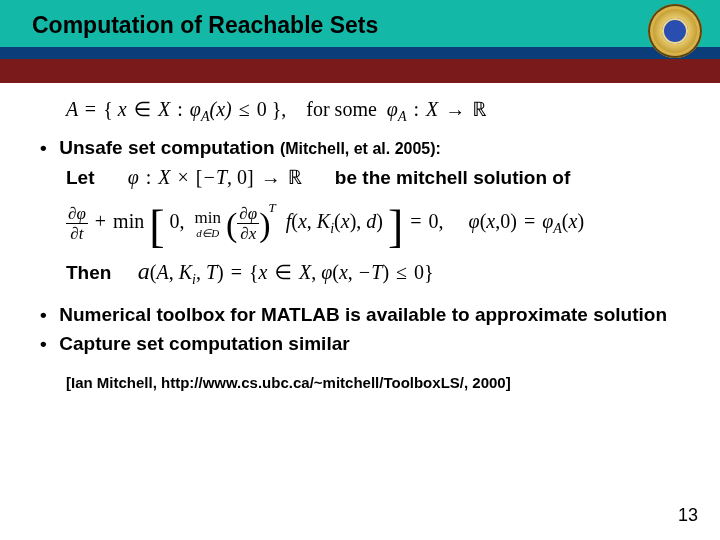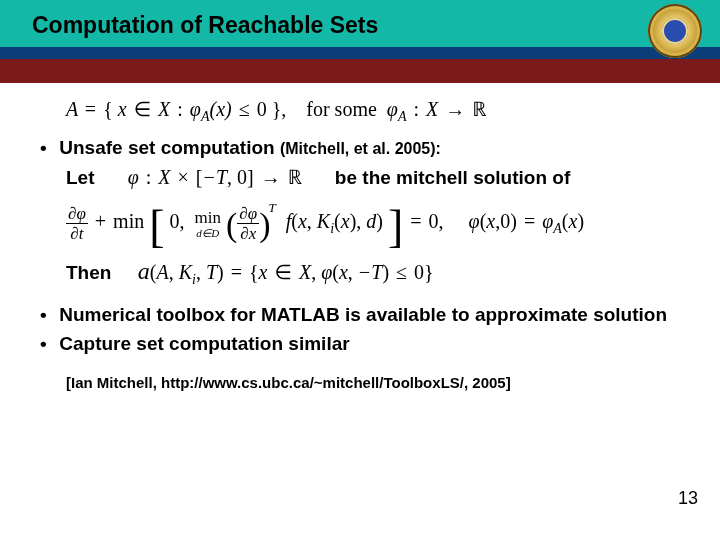--- a/index.html
+++ b/index.html
@@ -91,21 +91,21 @@
     font-size: 16px;
   }
   .citation {
     font-size: 15px;
     margin-left: 26px;
     margin-top: 6px;
   }
   .pageno {
     position: absolute;
     right: 22px;
-    bottom: 31px;
+    bottom: 14px;
     font-size: 18px;
     font-weight: normal;
   }
   .bbR { font-family: "Times New Roman", serif; font-style: normal; }
   .bracket {
     font-family: "Times New Roman", serif;
     font-style: normal;
     font-size: 46px;
     line-height: 0;
     vertical-align: -14px;
@@ -209,18 +209,18 @@
 
     <div class="bullet">
       <span class="dot">•</span>
       <span>Numerical toolbox for MATLAB is available to approximate solution</span>
     </div>
 
     <div class="bullet" style="margin-bottom:18px;">
       <span class="dot">•</span>
       <span>Capture set computation similar</span>
     </div>
-    <div class="citation">[Ian Mitchell, http://www.cs.ubc.ca/~mitchell/ToolboxLS/, 2005]</div>
+    <div class="citation">[Ian Mitchell, http://www.cs.ubc.ca/~mitchell/ToolboxLS/, 2000]</div>
 
   </div>
 
   <div class="pageno">13</div>
 </div>
 
 </body></html>

